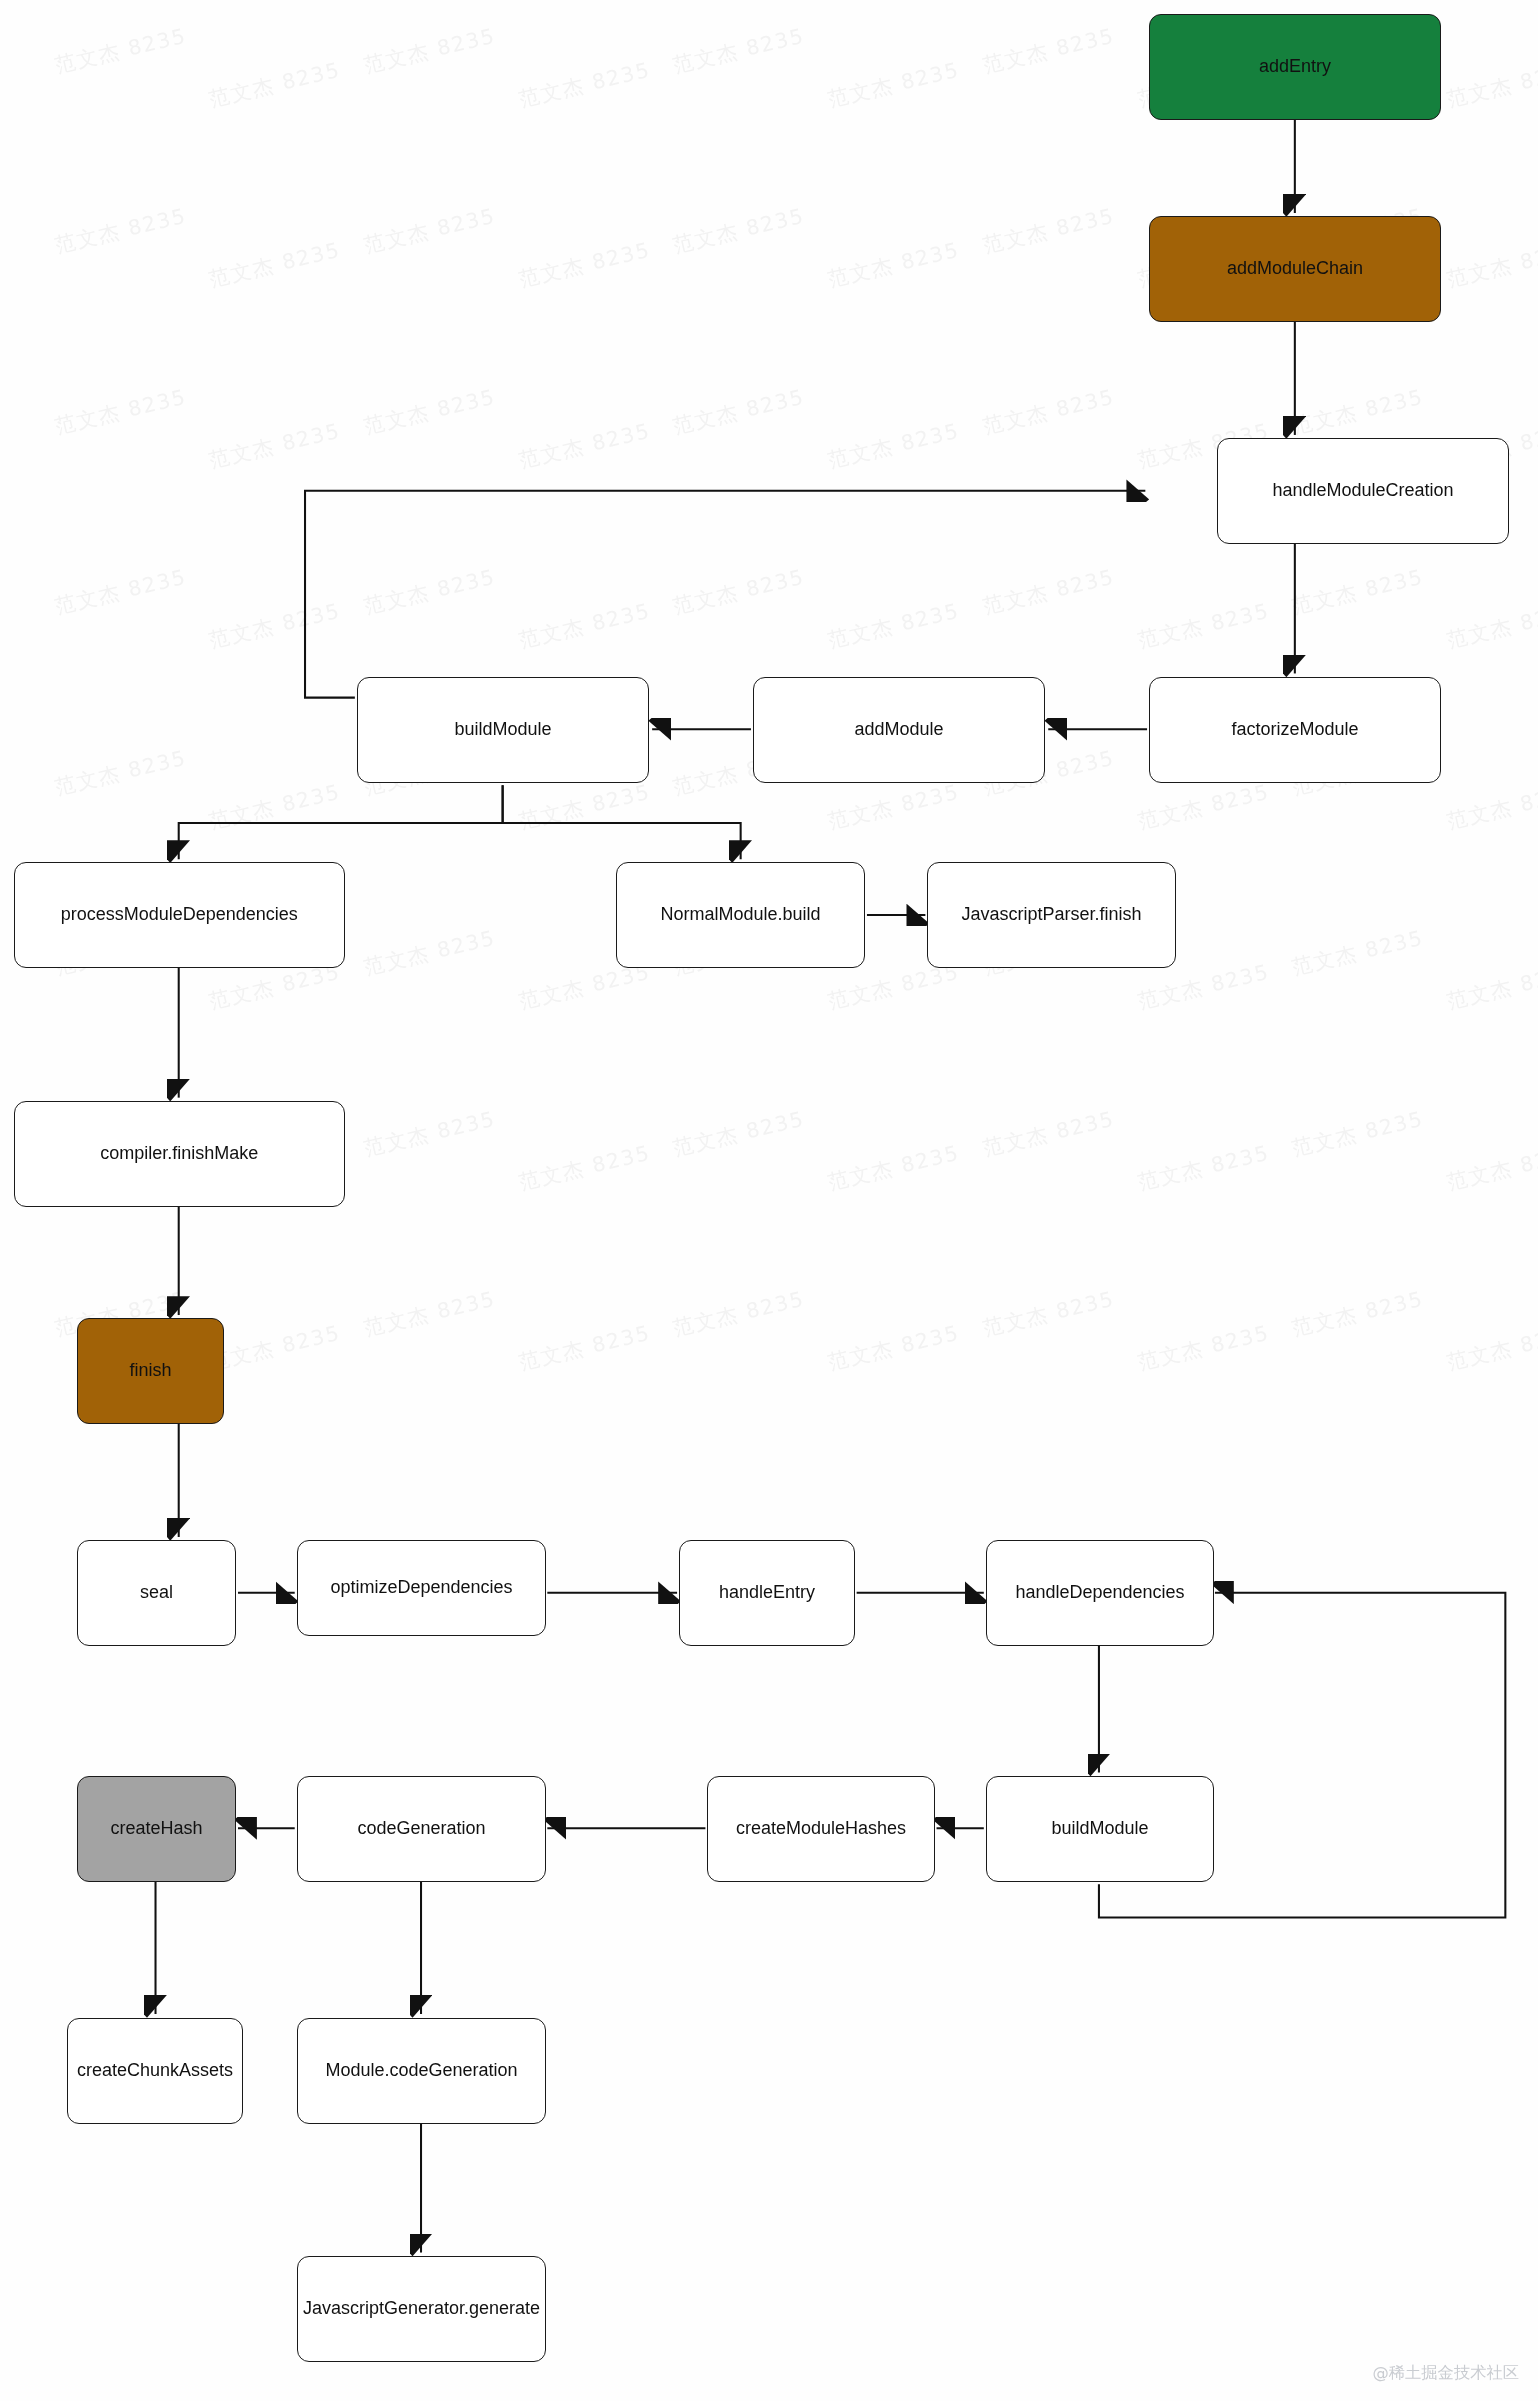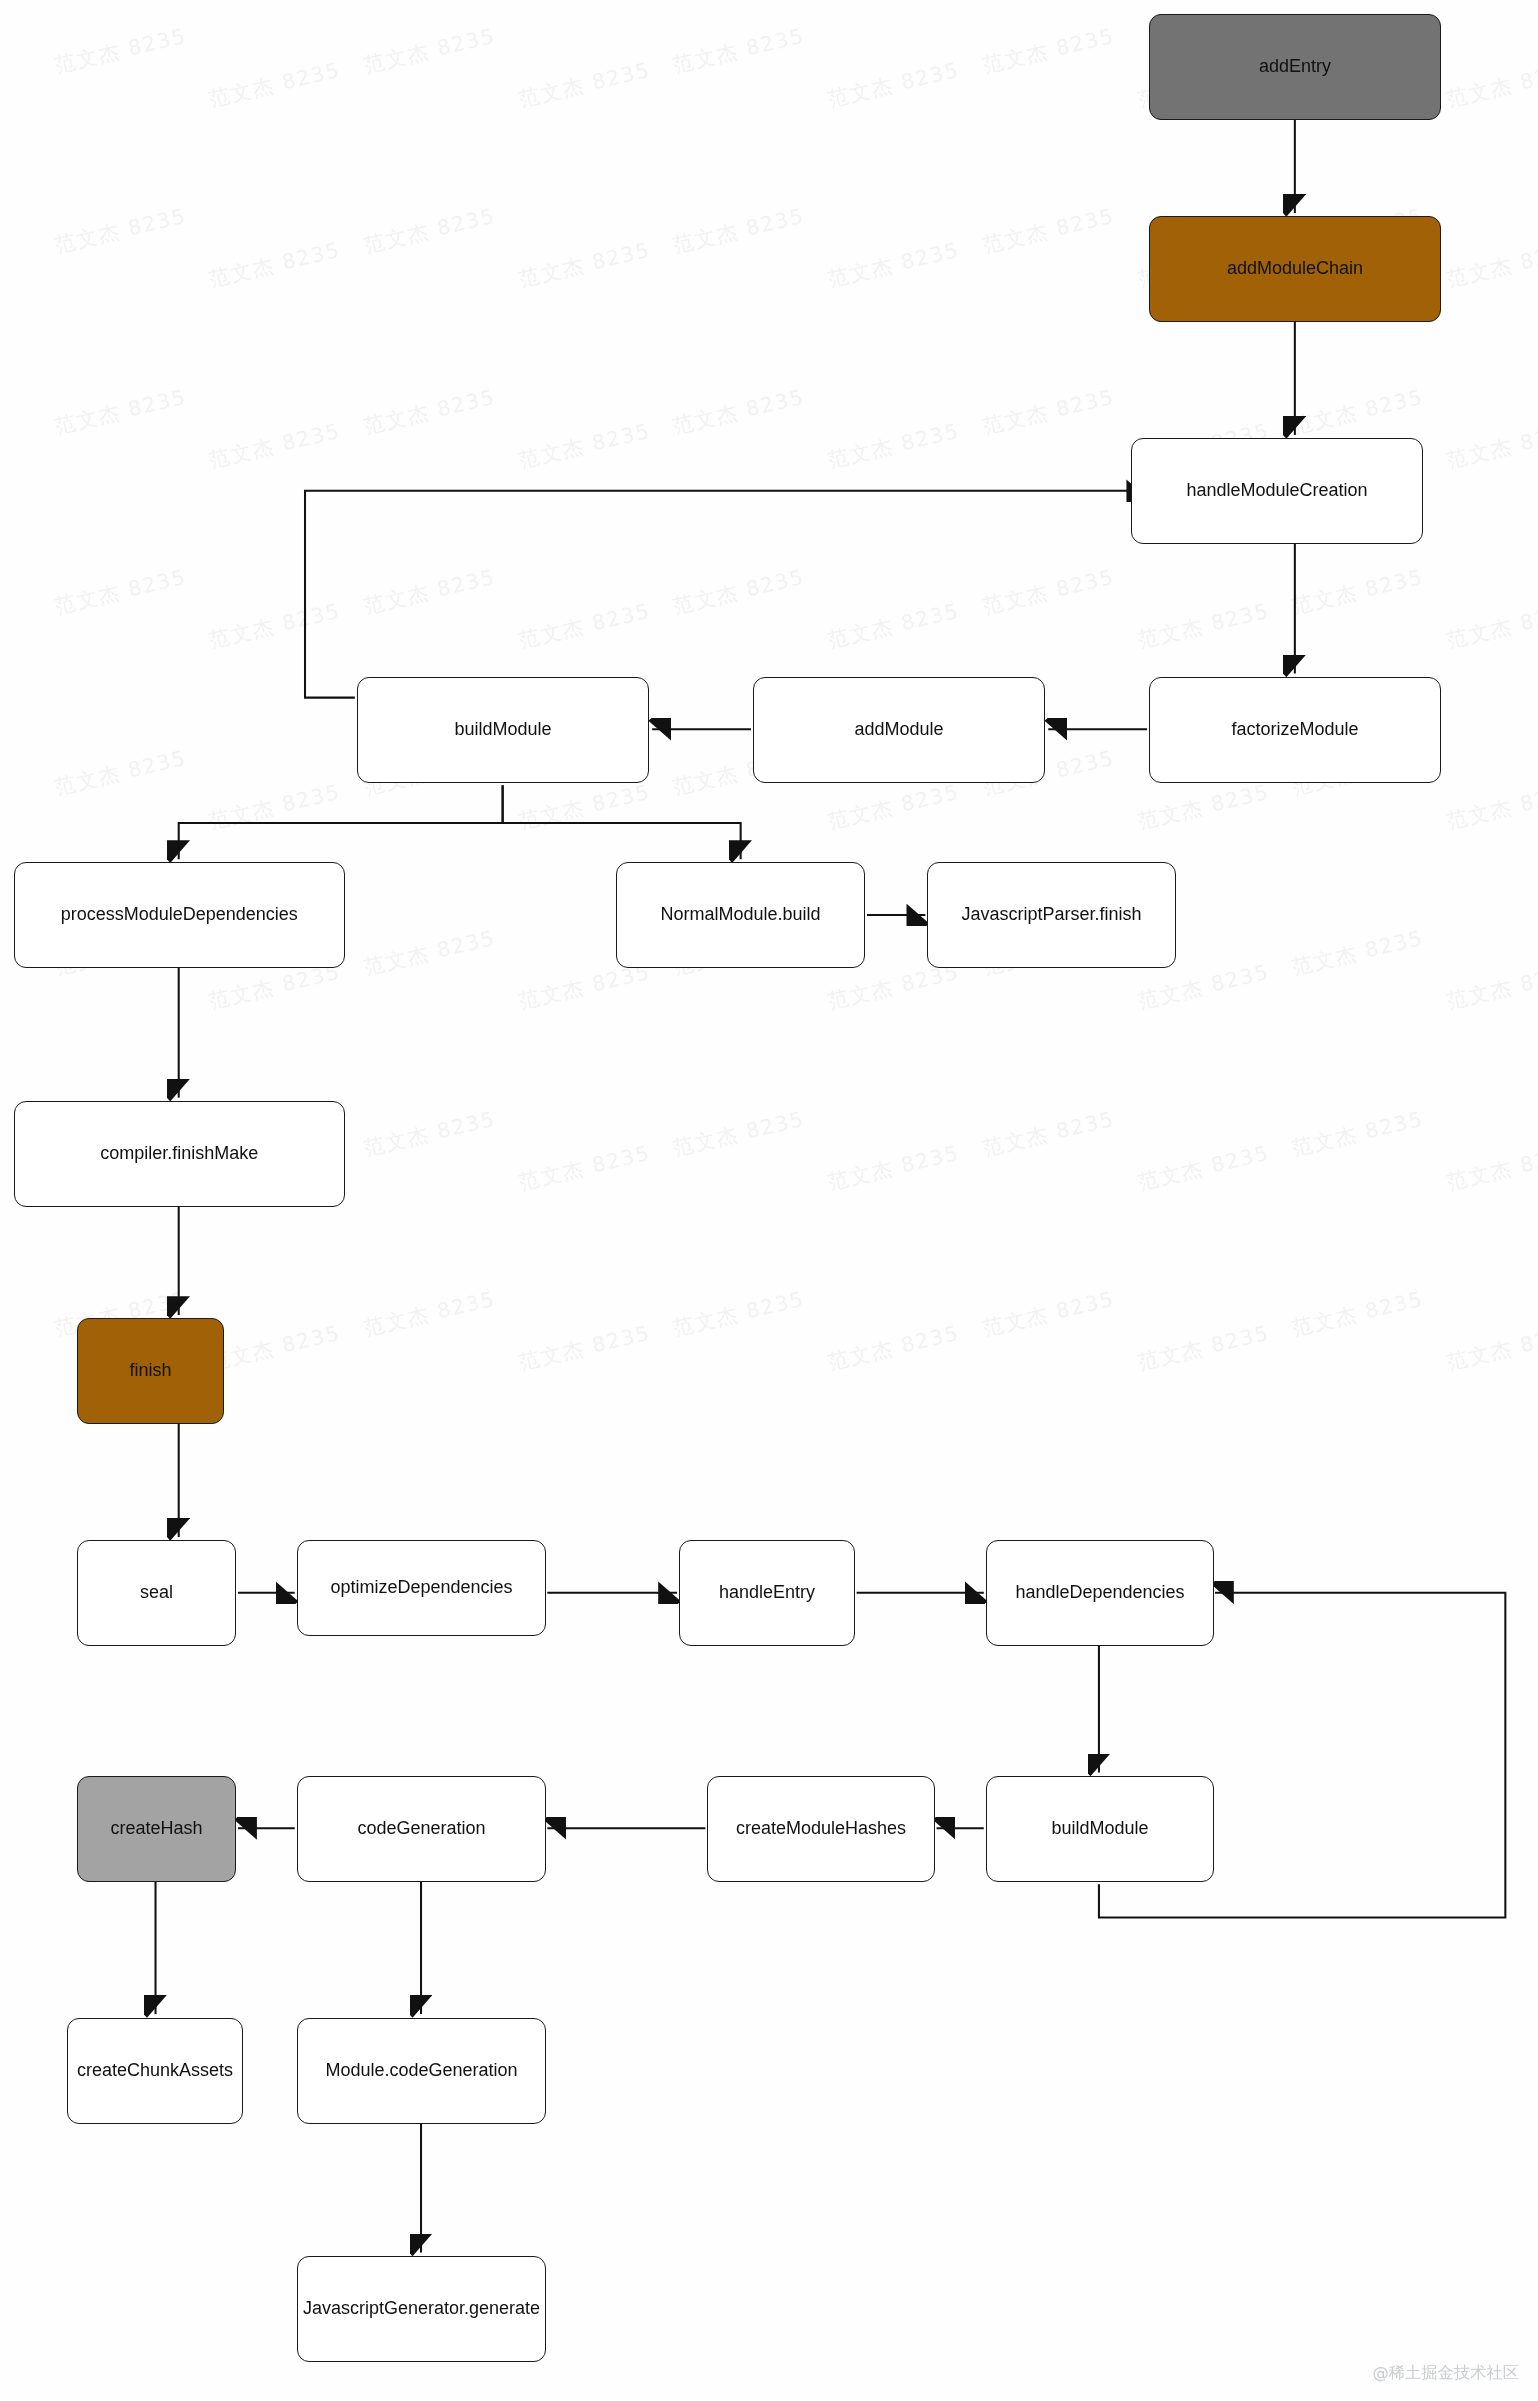--- a/index.html
+++ b/index.html
@@ -206,27 +206,27 @@
 
       <path d="M 181.0 2189.2 L 181.0 2343.8"></path>
 
       <path d="M 490.0 2189.2 L 490.0 2343.8"></path>
 
       <path d="M 490.0 2470.3 L 490.0 2621.4"></path>
     </g>
   </svg>
 
   <div id="node-layer">
-      <div class="node" style="left: 1149px; top: 13.6px; width: 292px; height: 106px; border-color: rgb(26, 26, 26); background: #737373;">
+      <div class="node" style="left: 1149px; top: 13.6px; width: 292px; height: 106px; border-color: rgb(26, 26, 26); background: #15803d;">
         <span>addEntry</span>
       </div>
       <div class="node" style="left: 1149px; top: 216px; width: 292px; height: 106px; border-color: rgb(26, 26, 26); background: #a16207;">
         <span>addModuleChain</span>
       </div>
-      <div class="node" style="left: 1131px; top: 438px; width: 292px; height: 106px; border-color: rgb(26, 26, 26); background: rgb(255, 255, 255);">
+      <div class="node" style="left: 1217px; top: 438px; width: 292px; height: 106px; border-color: rgb(26, 26, 26); background: rgb(255, 255, 255);">
         <span>handleModuleCreation</span>
       </div>
       <div class="node" style="left: 1149px; top: 677px; width: 292px; height: 106px; border-color: rgb(26, 26, 26); background: rgb(255, 255, 255);">
         <span>factorizeModule</span>
       </div>
       <div class="node" style="left: 753px; top: 677px; width: 292px; height: 106px; border-color: rgb(26, 26, 26); background: rgb(255, 255, 255);">
         <span>addModule</span>
       </div>
       <div class="node" style="left: 357px; top: 677px; width: 292px; height: 106px; border-color: rgb(26, 26, 26); background: rgb(255, 255, 255);">
         <span>buildModule</span>

